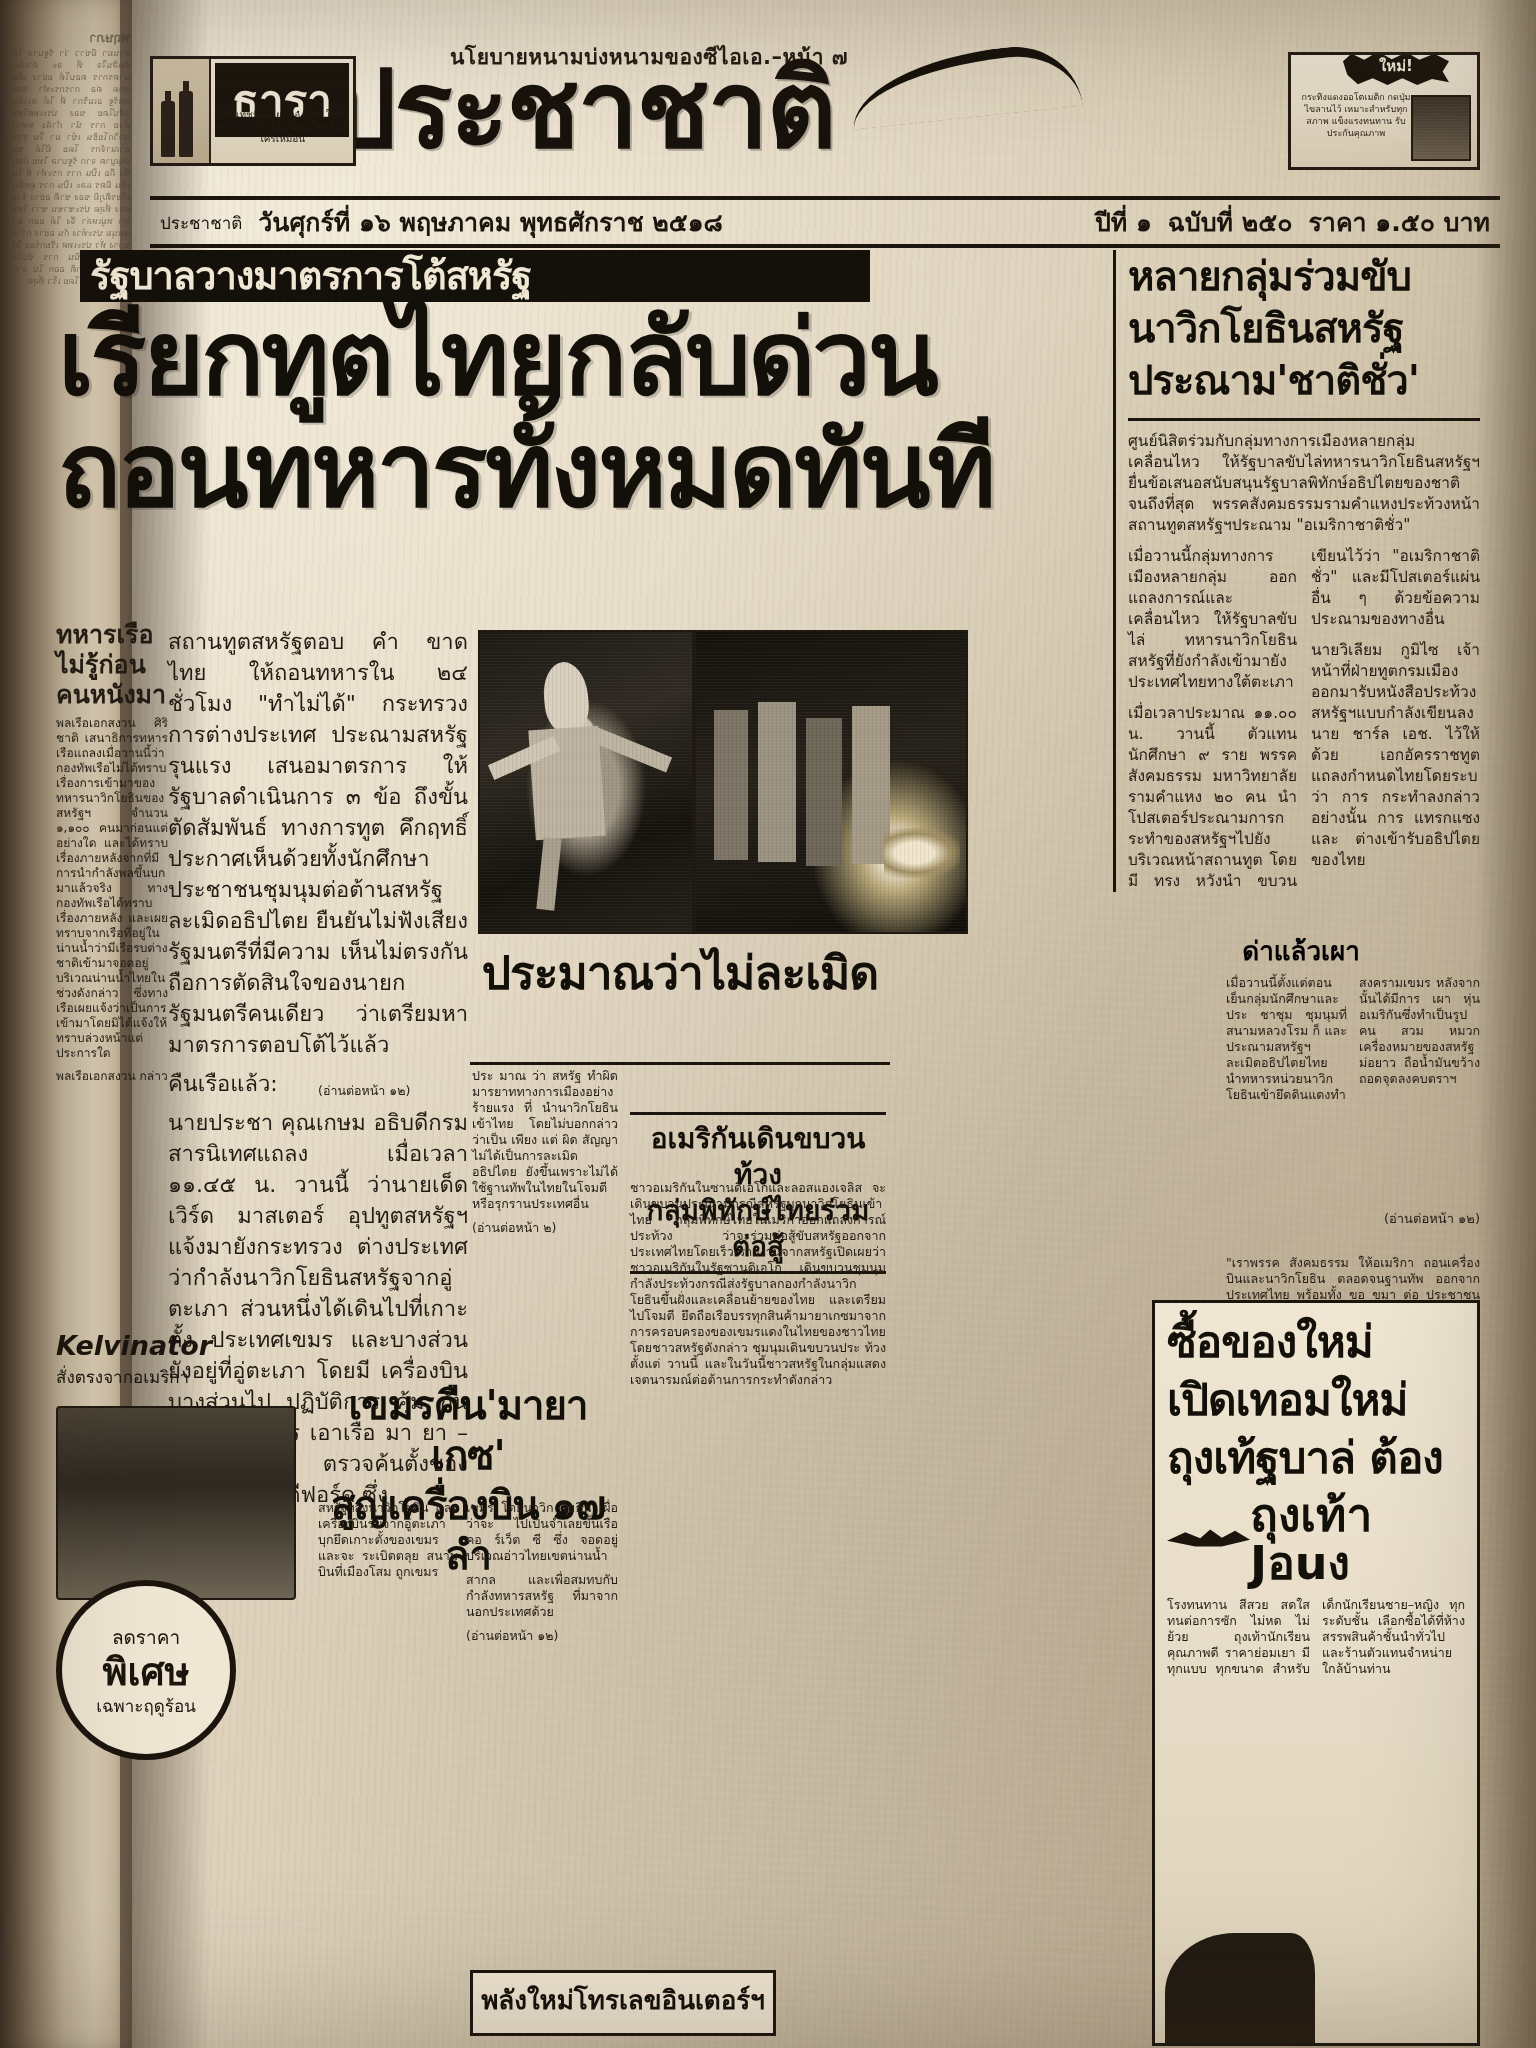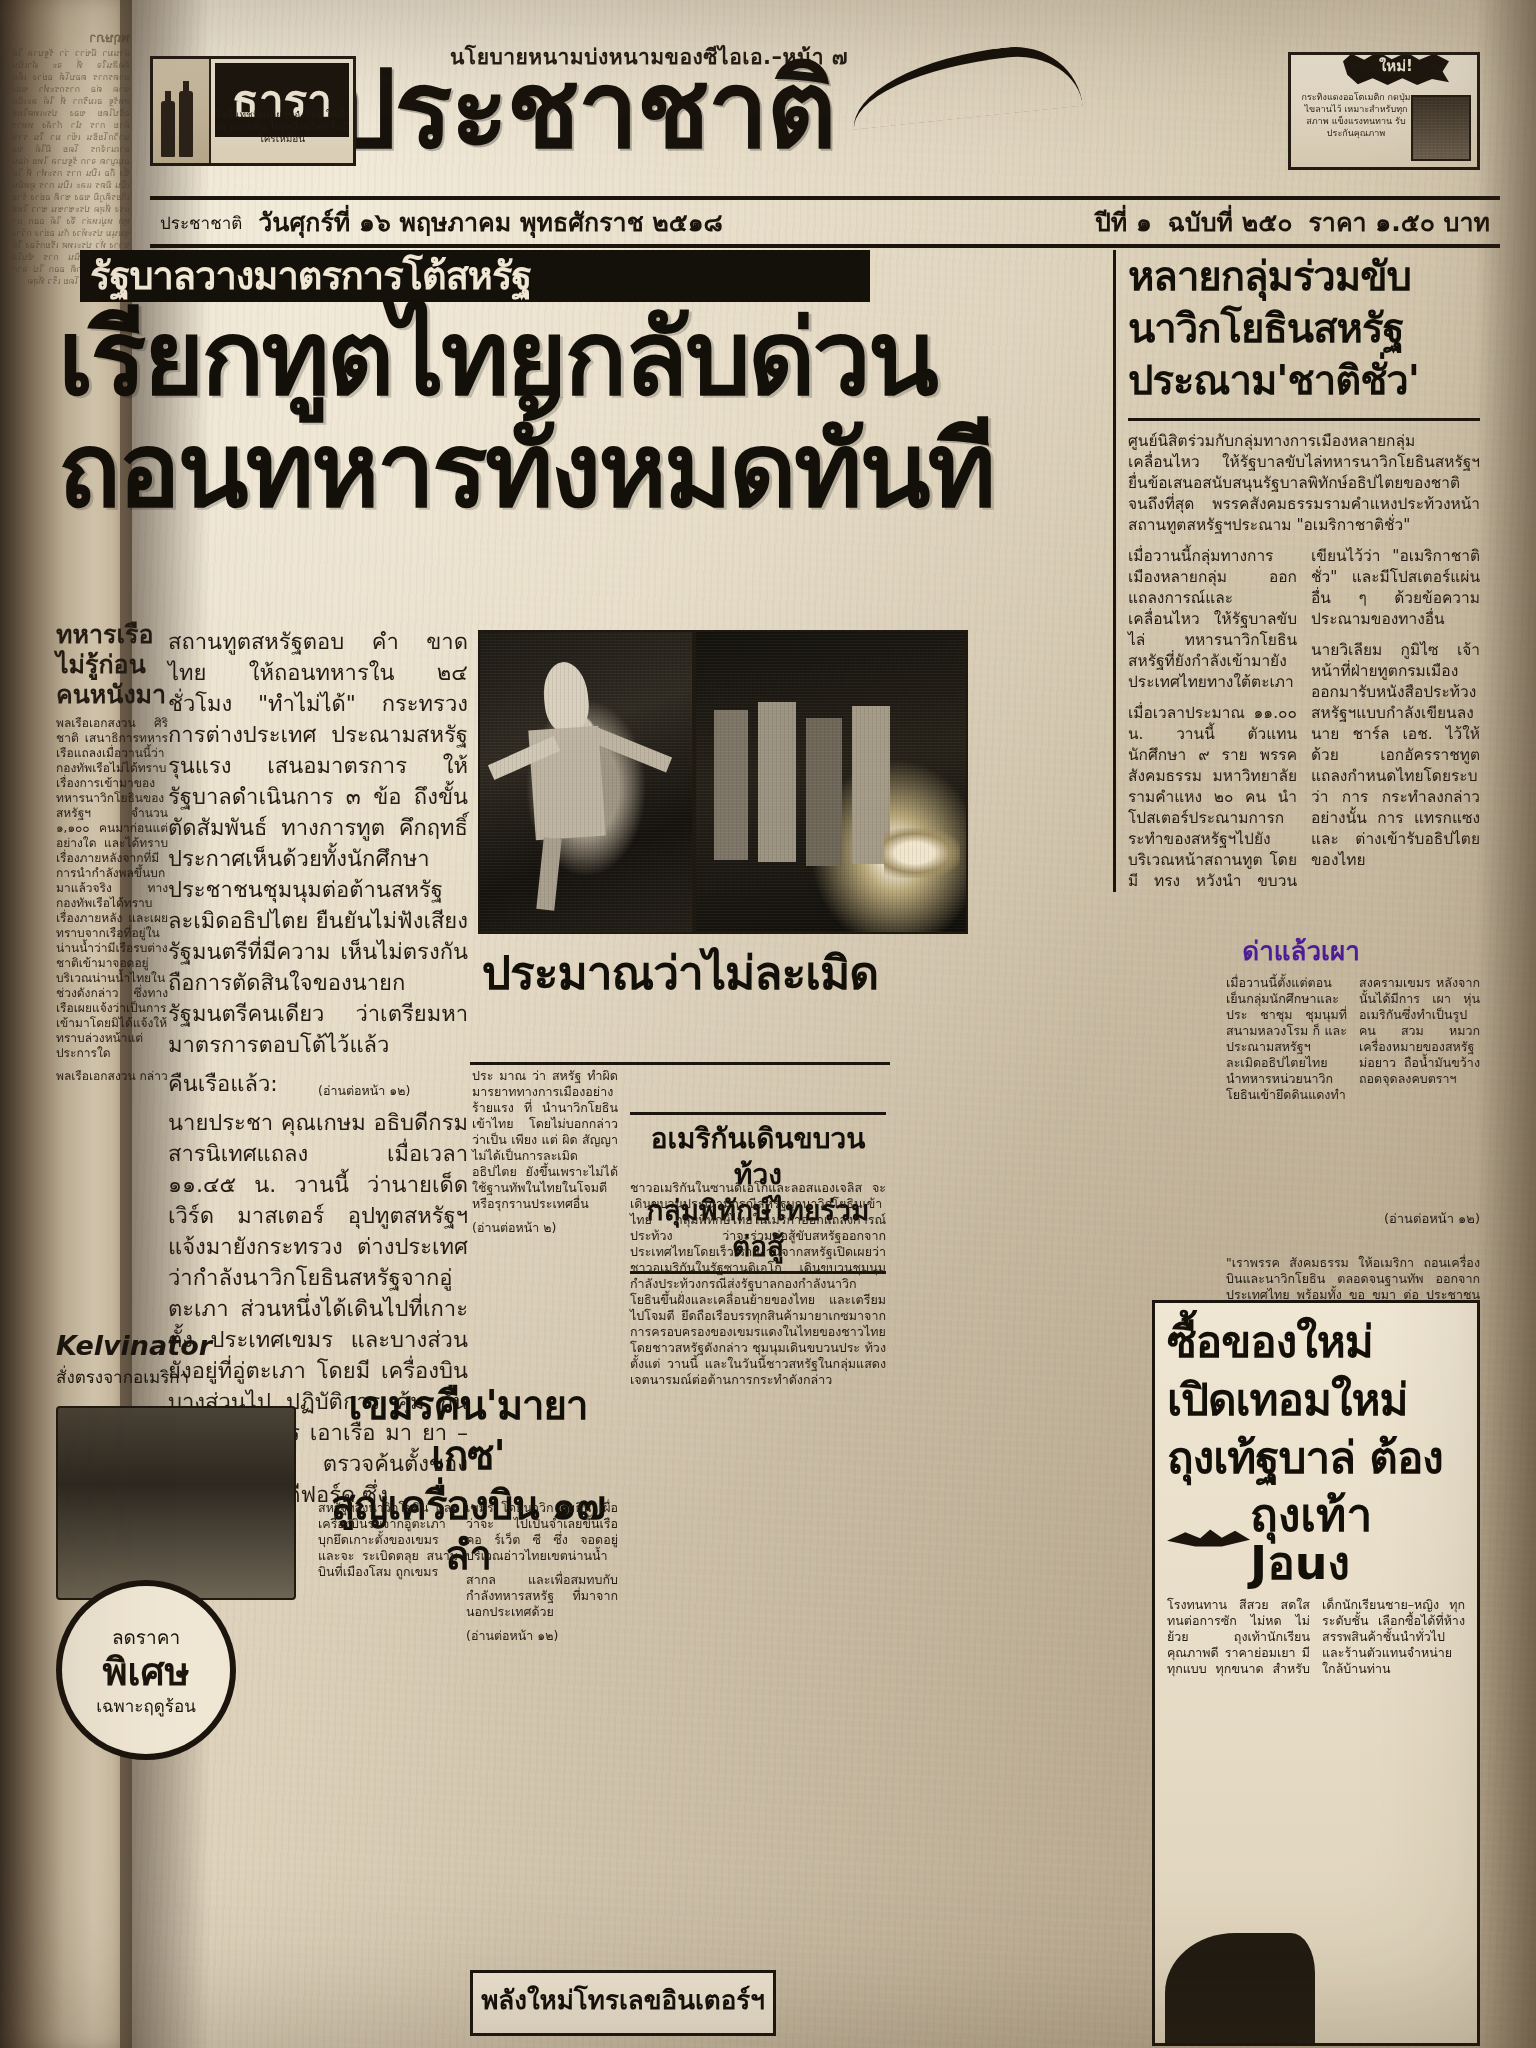--- a/index.html
+++ b/index.html
@@ -242,21 +242,21 @@
     border-top:3px solid #1b150e; border-bottom:3px solid #1b150e;
     padding:6px 0;
   }
   .box-amer h3{
     margin:0; text-align:center; font-size:28px; line-height:36px; font-weight:700; color:#130f09;
   }
   .c-c { left:630px; top:1180px; width: 256px; font-size:12.5px; line-height:16px;}
 
   .daow {
     position:absolute; right:160px; top:930px; width:150px;
-    text-align:center; font-size:26px; font-weight:700; color:#4c1d95;
+    text-align:center; font-size:26px; font-weight:700; color:#000000;
   }
   .c-d { right:56px; top:975px; width:254px; font-size:12.5px; line-height:16px; column-count:2; column-gap:12px;}
   .contd-r { position:absolute; right:56px; top:1208px; width:254px; text-align:right; font-size:13px; color:#241c14;}
 
   
   .kelvin {
     position:absolute; left:56px; top:1330px; width:256px; height:560px;
   }
   .kelvin .brand { font-size:27px; font-weight:700; font-style:italic; color:#1b150e;}
   .kelvin .sub { font-size:17px; color:#1b150e; margin-top:2px;}

